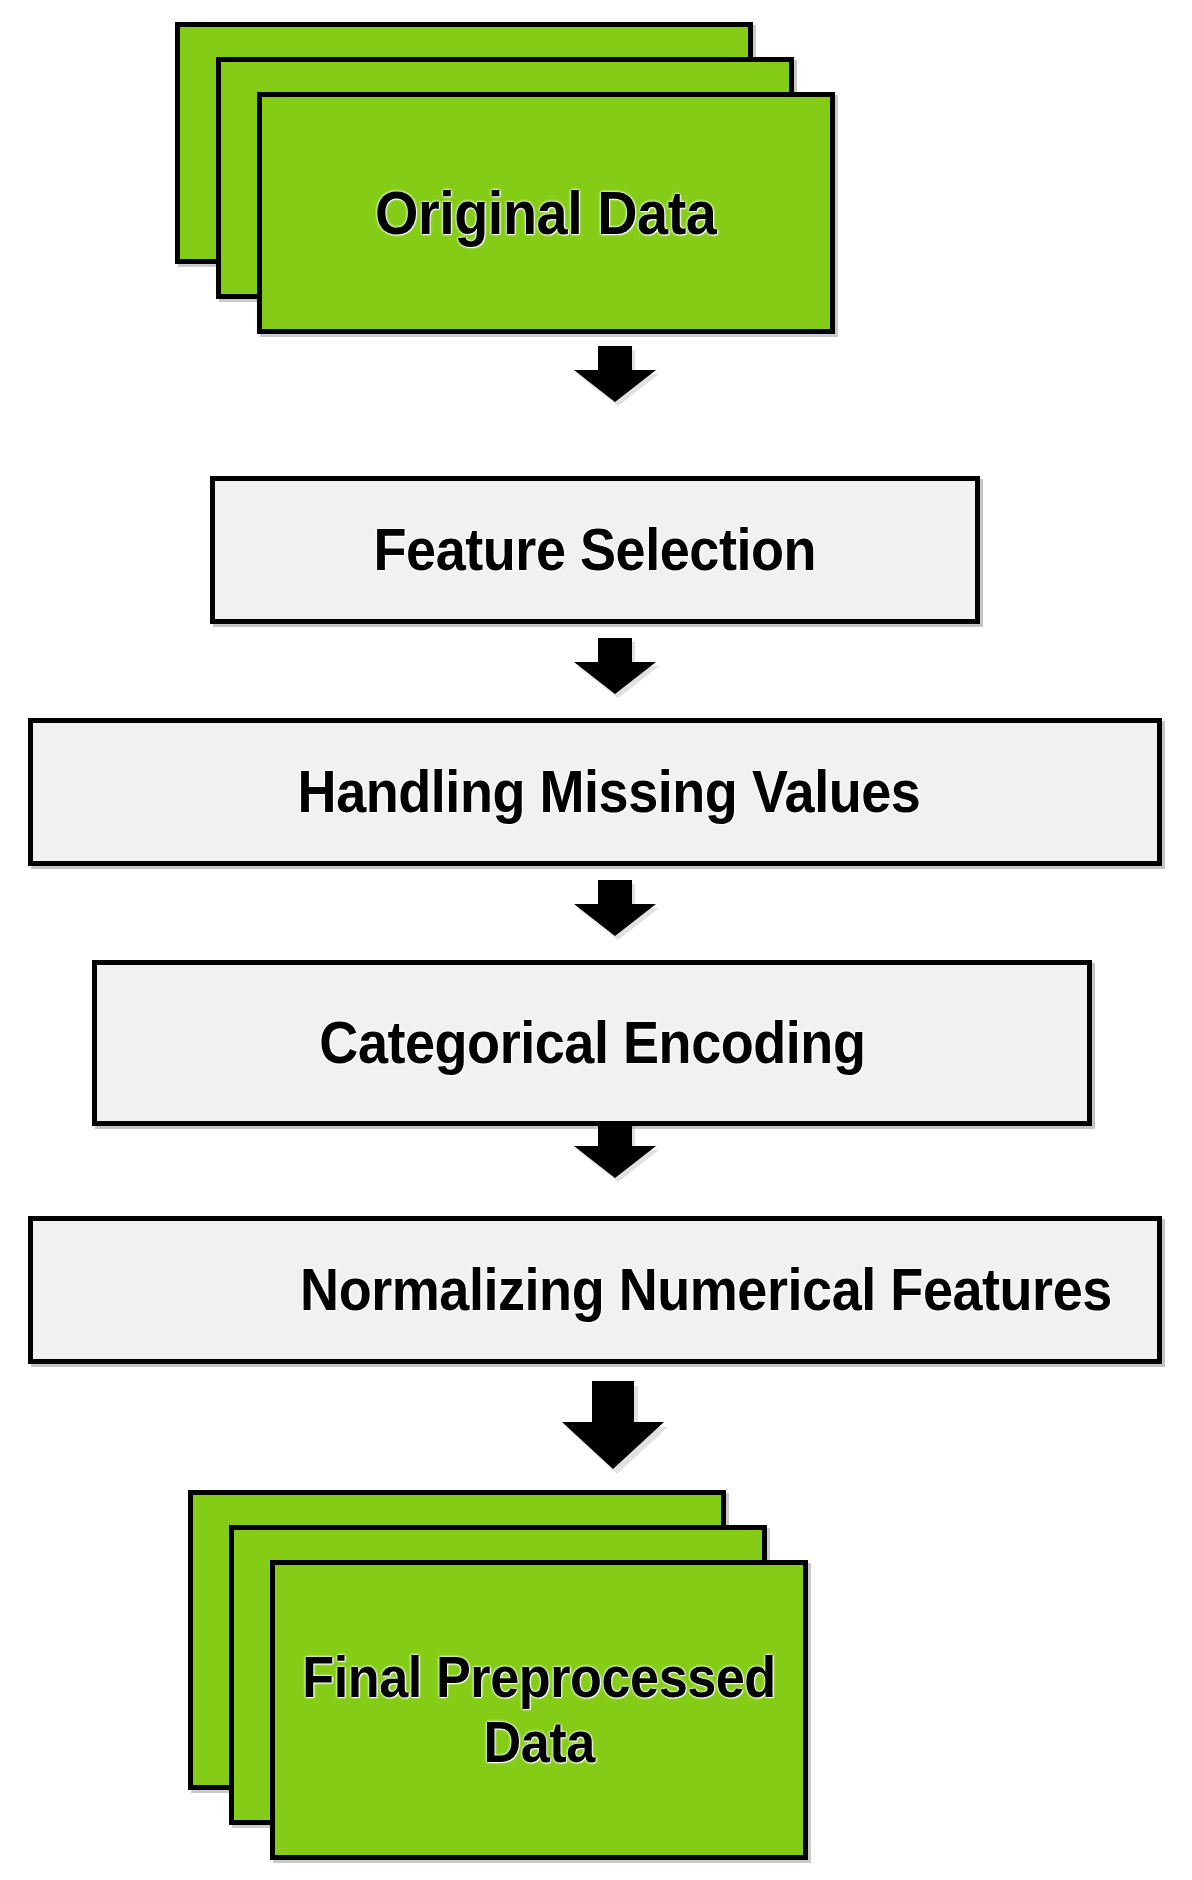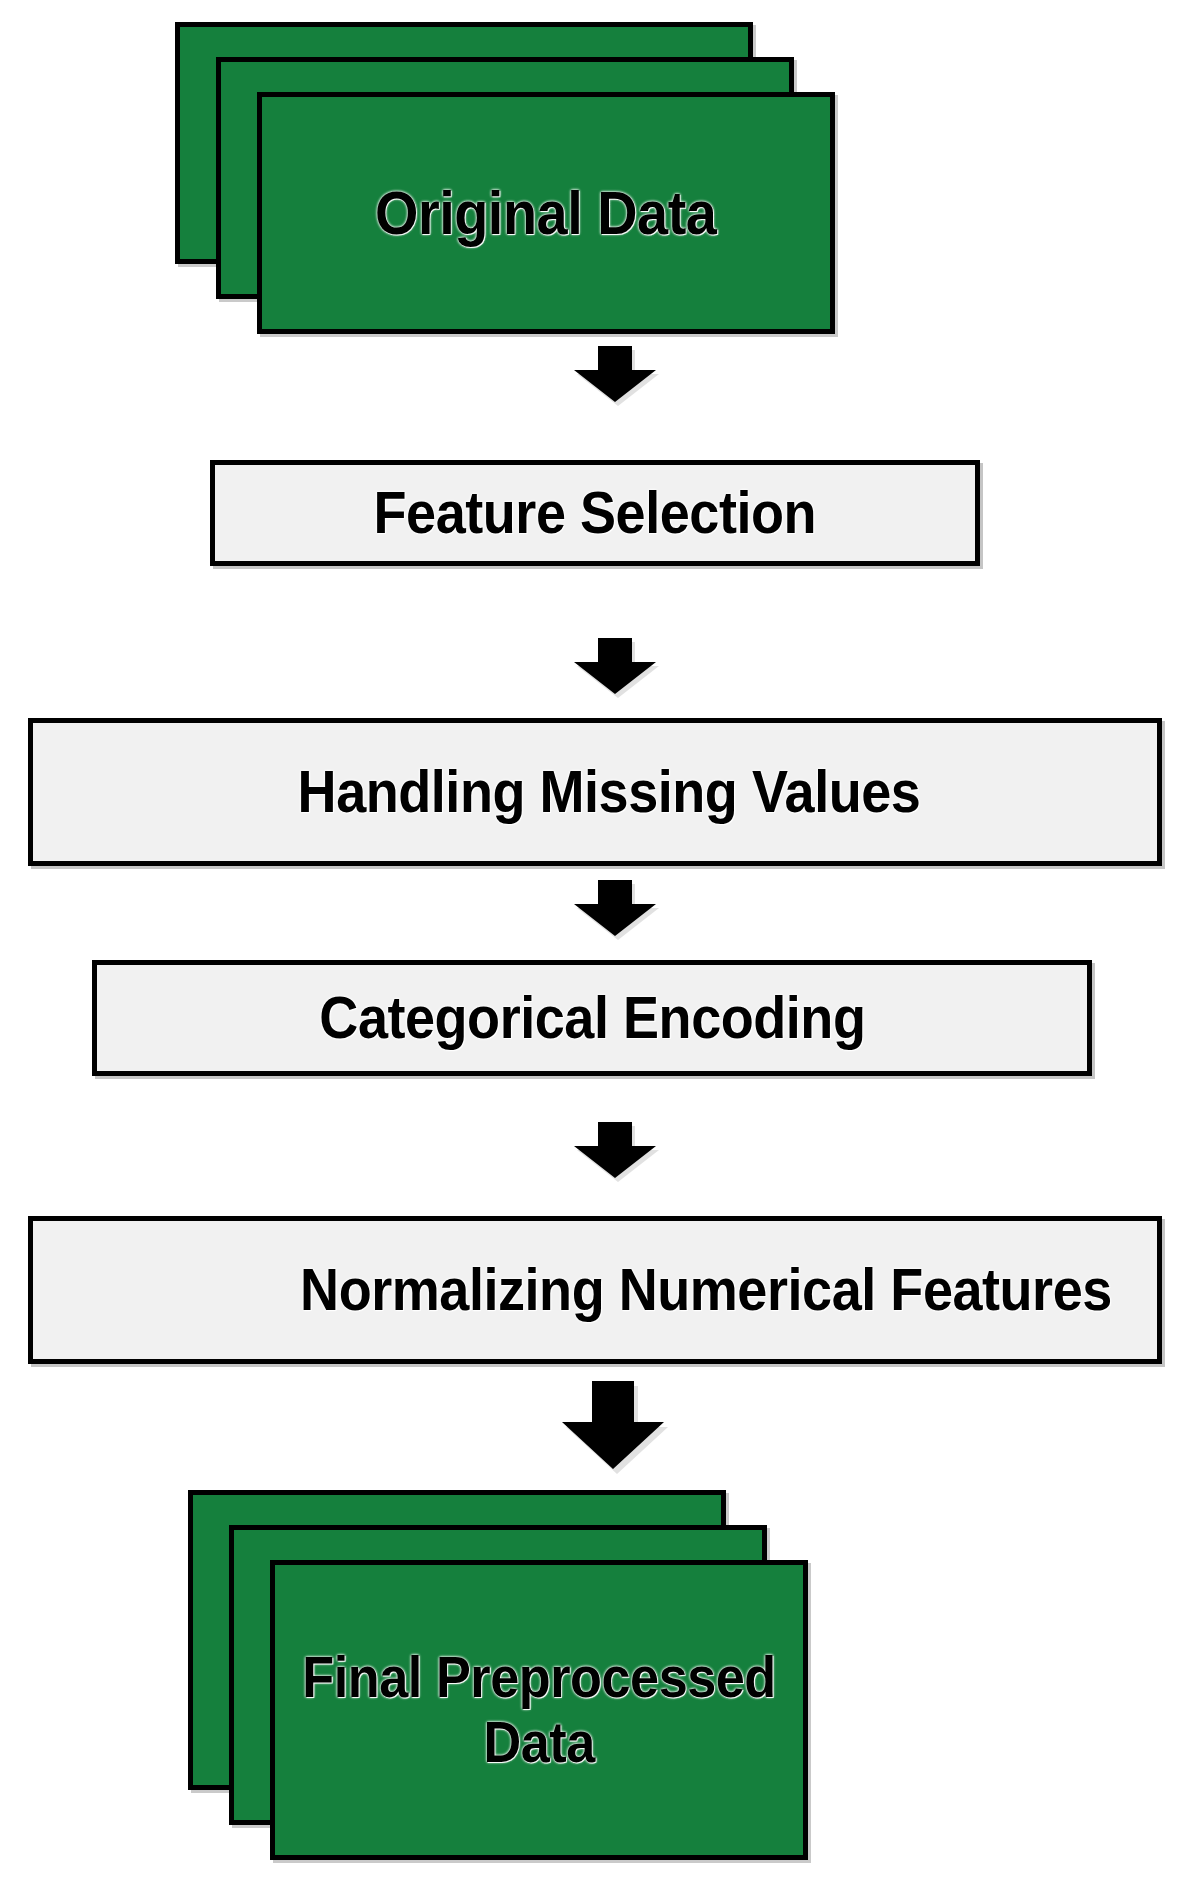--- a/index.html
+++ b/index.html
@@ -48,21 +48,21 @@
        1px 1px 0 rgba(255,255,255,0.9);
     white-space: pre-line;
   }
 
   
   .stack {
     position: absolute;
   }
   .stack .card {
     position: absolute;
-    background: #15803d;
+    background: #84cc16;
     border: 5px solid #000000;
     box-sizing: border-box;
     box-shadow: 3px 3px 0 0 rgba(150,150,150,0.5);
   }
   .stack .card.front {
     display: flex;
     align-items: center;
     justify-content: center;
   }
 
@@ -93,21 +93,21 @@
 
   <div class="arrow" style="left:552px; top:344px; width:126px; height:62px;">
     <svg width="126" height="62" viewBox="0 0 126 62" xmlns="http://www.w3.org/2000/svg">
       <g opacity="0.30" transform="translate(3,4)">
         <path d="M 46 2 L 80 2 L 80 26 L 104 26 L 63 58 L 22 26 L 46 26 Z" fill="#9a9a9a"></path>
       </g>
       <path d="M 46 2 L 80 2 L 80 26 L 104 26 L 63 58 L 22 26 L 46 26 Z" fill="#000000"></path>
     </svg>
   </div>
 
-  <div class="node-box" style="left:210px; top:460px; width:770px; height:106px;">
+  <div class="node-box" style="left:210px; top:476px; width:770px; height:148px;">
     <span class="node-label t-lg">Feature Selection</span>
   </div>
 
   <div class="arrow" style="left:552px; top:636px; width:126px; height:62px;">
     <svg width="126" height="62" viewBox="0 0 126 62" xmlns="http://www.w3.org/2000/svg">
       <g opacity="0.30" transform="translate(3,4)">
         <path d="M 46 2 L 80 2 L 80 26 L 104 26 L 63 58 L 22 26 L 46 26 Z" fill="#9a9a9a"></path>
       </g>
       <path d="M 46 2 L 80 2 L 80 26 L 104 26 L 63 58 L 22 26 L 46 26 Z" fill="#000000"></path>
     </svg>
@@ -119,21 +119,21 @@
 
   <div class="arrow" style="left:552px; top:878px; width:126px; height:62px;">
     <svg width="126" height="62" viewBox="0 0 126 62" xmlns="http://www.w3.org/2000/svg">
       <g opacity="0.30" transform="translate(3,4)">
         <path d="M 46 2 L 80 2 L 80 26 L 104 26 L 63 58 L 22 26 L 46 26 Z" fill="#9a9a9a"></path>
       </g>
       <path d="M 46 2 L 80 2 L 80 26 L 104 26 L 63 58 L 22 26 L 46 26 Z" fill="#000000"></path>
     </svg>
   </div>
 
-  <div class="node-box" style="left:92px; top:960px; width:1000px; height:116px;">
+  <div class="node-box" style="left:92px; top:960px; width:1000px; height:166px;">
     <span class="node-label t-lg">Categorical Encoding</span>
   </div>
 
   <div class="arrow" style="left:552px; top:1120px; width:126px; height:62px;">
     <svg width="126" height="62" viewBox="0 0 126 62" xmlns="http://www.w3.org/2000/svg">
       <g opacity="0.30" transform="translate(3,4)">
         <path d="M 46 2 L 80 2 L 80 26 L 104 26 L 63 58 L 22 26 L 46 26 Z" fill="#9a9a9a"></path>
       </g>
       <path d="M 46 2 L 80 2 L 80 26 L 104 26 L 63 58 L 22 26 L 46 26 Z" fill="#000000"></path>
     </svg>

